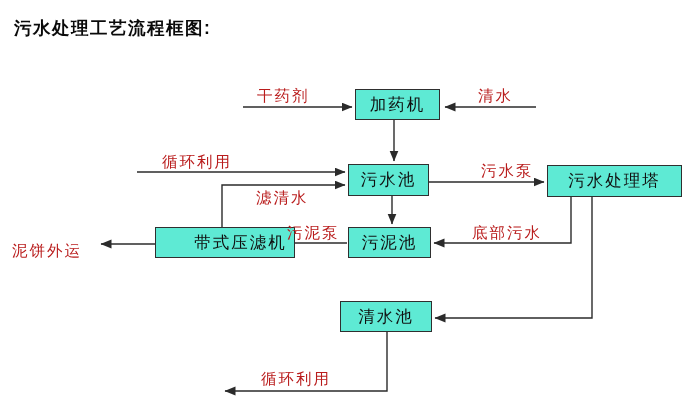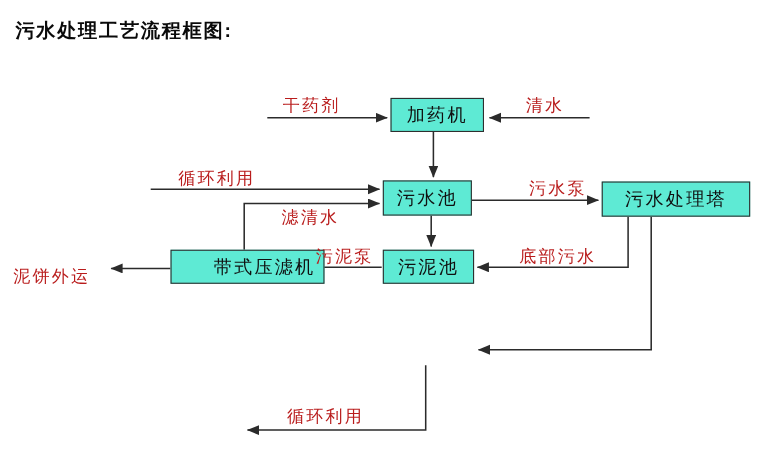--- a/index.html
+++ b/index.html
@@ -97,20 +97,21 @@
     </g>
   </svg>
 
   <div class="title">污水处理工艺流程框图:</div>
 
   <div class="node n-dosing">加药机</div>
   <div class="node n-sewage-pool">污水池</div>
   <div class="node n-tower">污水处理塔</div>
   <div class="node n-sludge-pool">污泥池</div>
   <div class="node n-belt-press">带式压滤机</div>
+  <div class="node n-clean-pool">清水池</div>
 
   <div class="flow-label l-dry-chemical">干药剂</div>
   <div class="flow-label l-clean-water">清水</div>
   <div class="flow-label l-sand-sewage">循环利用</div>
   <div class="flow-label l-filtered">滤清水</div>
   <div class="flow-label l-sewage-pump">污水泵</div>
   <div class="flow-label l-bottom">底部污水</div>
   <div class="flow-label l-sludge-pump">污泥泵</div>
   <div class="flow-label l-mud-cake">泥饼外运</div>
   <div class="flow-label l-recycle">循环利用</div>

